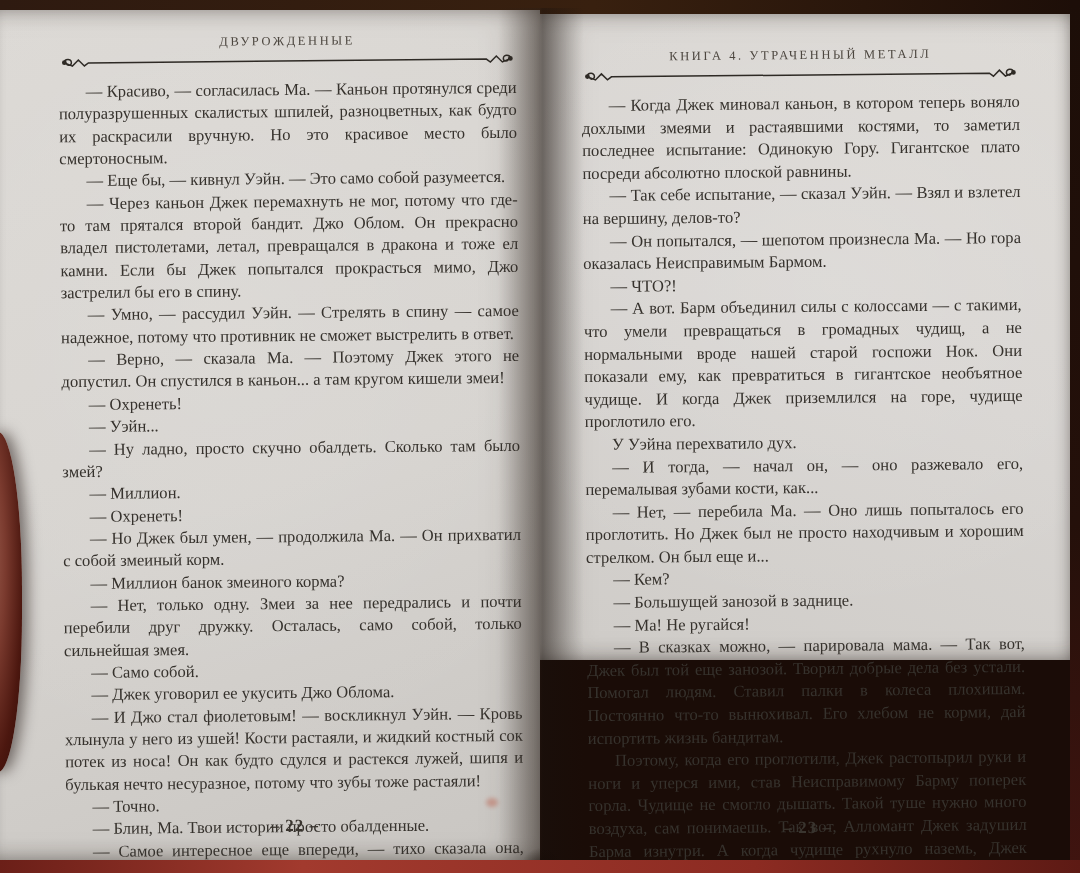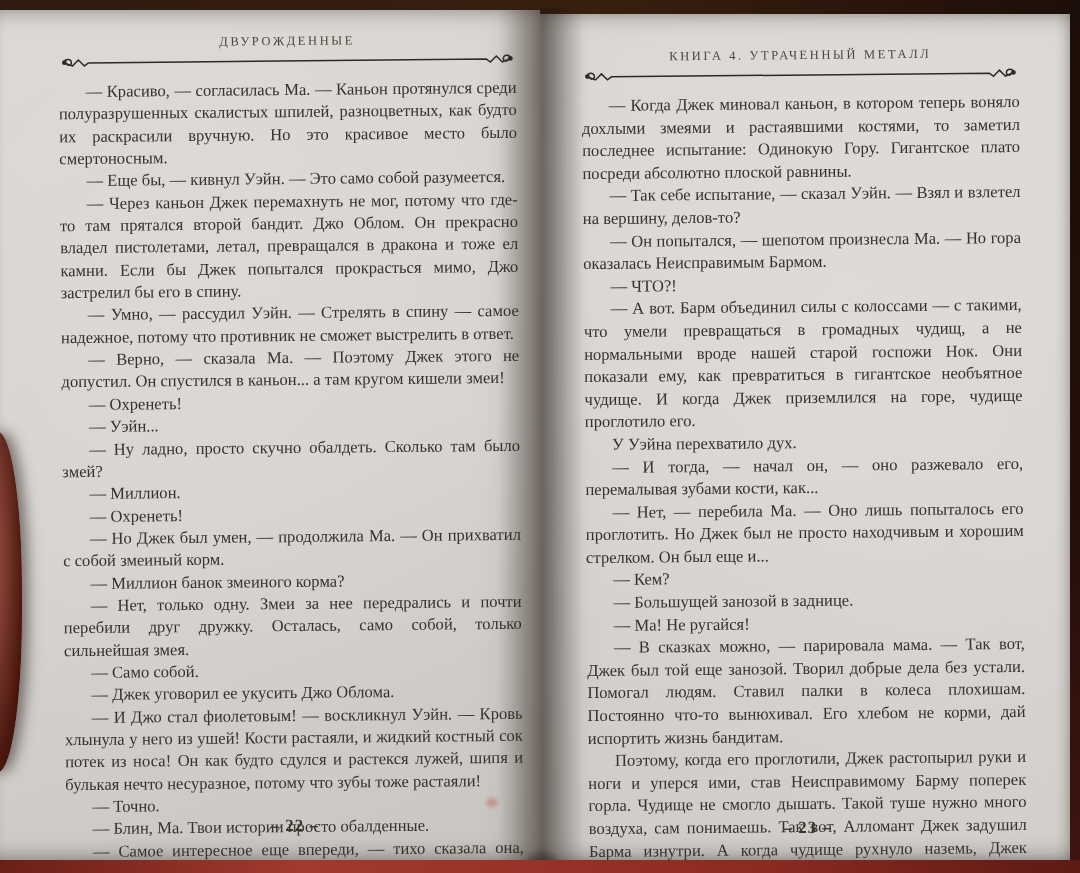--- a/index.html
+++ b/index.html
@@ -24,21 +24,21 @@
   
   .page{position:absolute;box-sizing:border-box;}
   .page-left{
     left:0;top:10px;width:540px;height:850px;
     background:
       radial-gradient(130% 90% at 42% 38%, rgba(255,255,255,.10), rgba(0,0,0,0) 60%),
       linear-gradient(160deg,#dcd9d5 0%,#d6d3cf 55%,#c9c6c2 100%);
     box-shadow:inset -34px 0 42px -22px rgba(55,45,38,.55), inset 0 14px 18px -14px rgba(40,30,25,.35), inset 0 -16px 20px -16px rgba(40,30,25,.45);
   }
   .page-right{
-    left:540px;top:14px;width:530px;height:846px;
+    left:540px;top:14px;width:530px;height:646px;
     background:
       radial-gradient(120% 85% at 55% 42%, rgba(255,255,255,.12), rgba(0,0,0,0) 62%),
       linear-gradient(200deg,#dddad6 0%,#d8d5d2 50%,#cfccc8 100%);
     box-shadow:inset 30px 0 40px -20px rgba(55,45,38,.55), inset -10px 0 14px -8px rgba(30,20,15,.30), inset 0 14px 18px -14px rgba(40,30,25,.30), inset 0 -16px 20px -16px rgba(40,30,25,.40);
   }
   .spine-shadow{position:absolute;left:498px;top:8px;width:86px;height:856px;pointer-events:none;
     background:linear-gradient(90deg,rgba(40,30,24,0) 0,rgba(40,30,24,.30) 48%,rgba(25,18,14,.38) 52%,rgba(40,30,24,0) 100%);}
   .spine-foot{position:absolute;left:512px;bottom:6px;width:60px;height:46px;pointer-events:none;
     background:radial-gradient(50% 60% at 50% 100%, rgba(20,10,6,.55), rgba(20,10,6,0) 70%);}
   .fingertip-spot{position:absolute;left:486px;top:798px;width:12px;height:9px;border-radius:50%;

